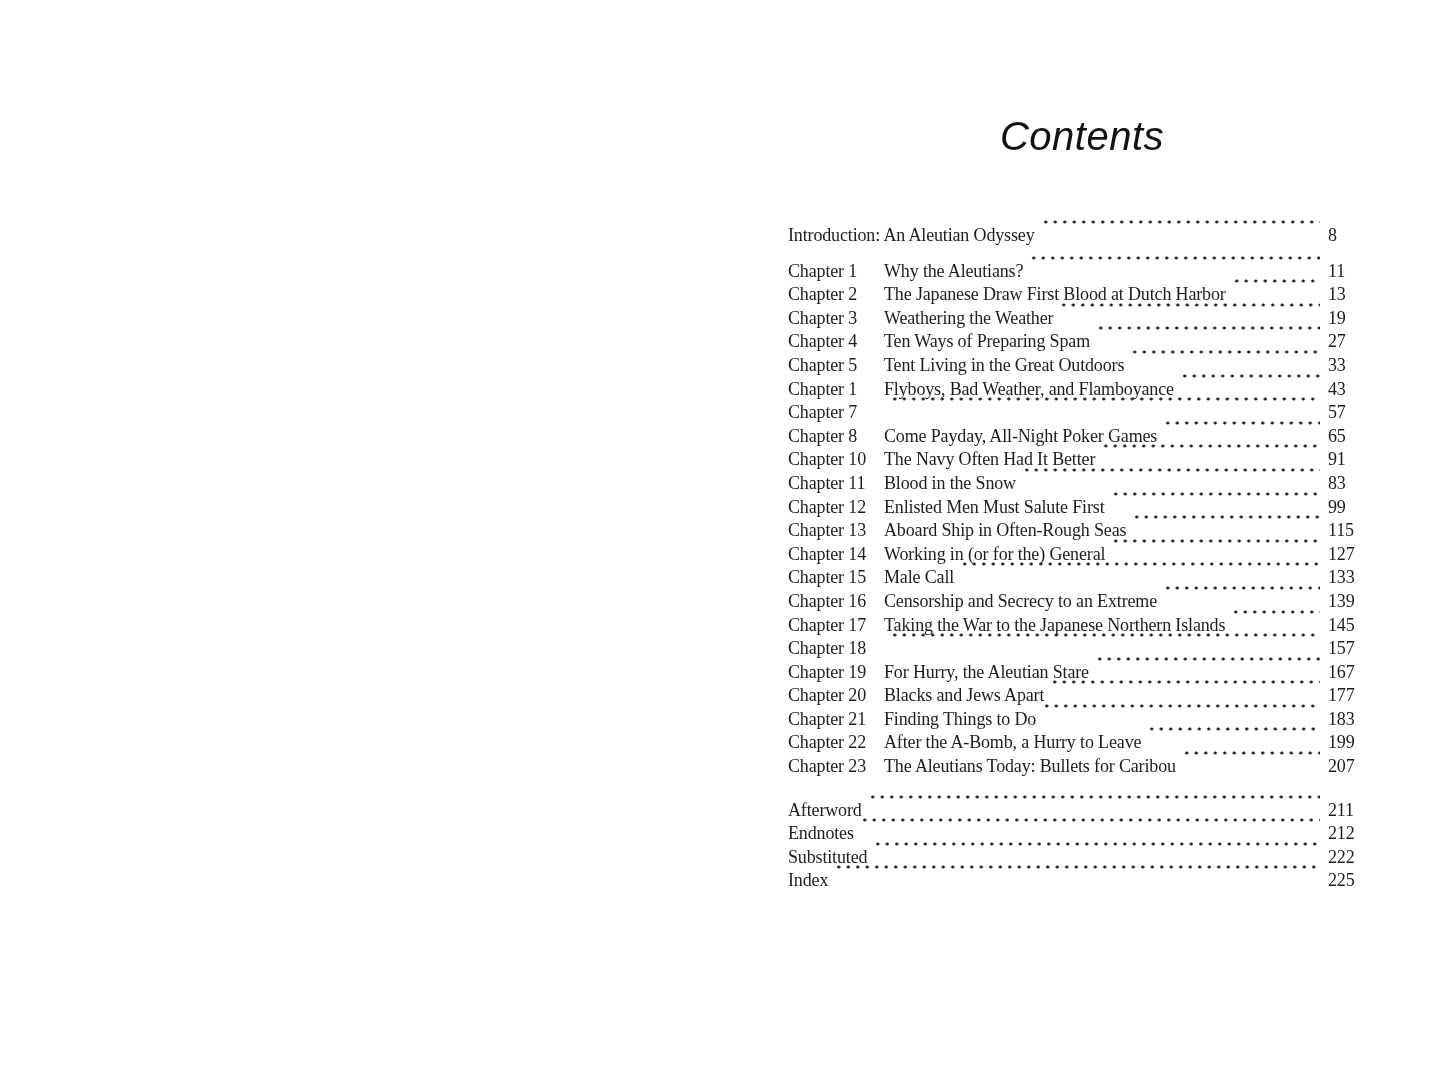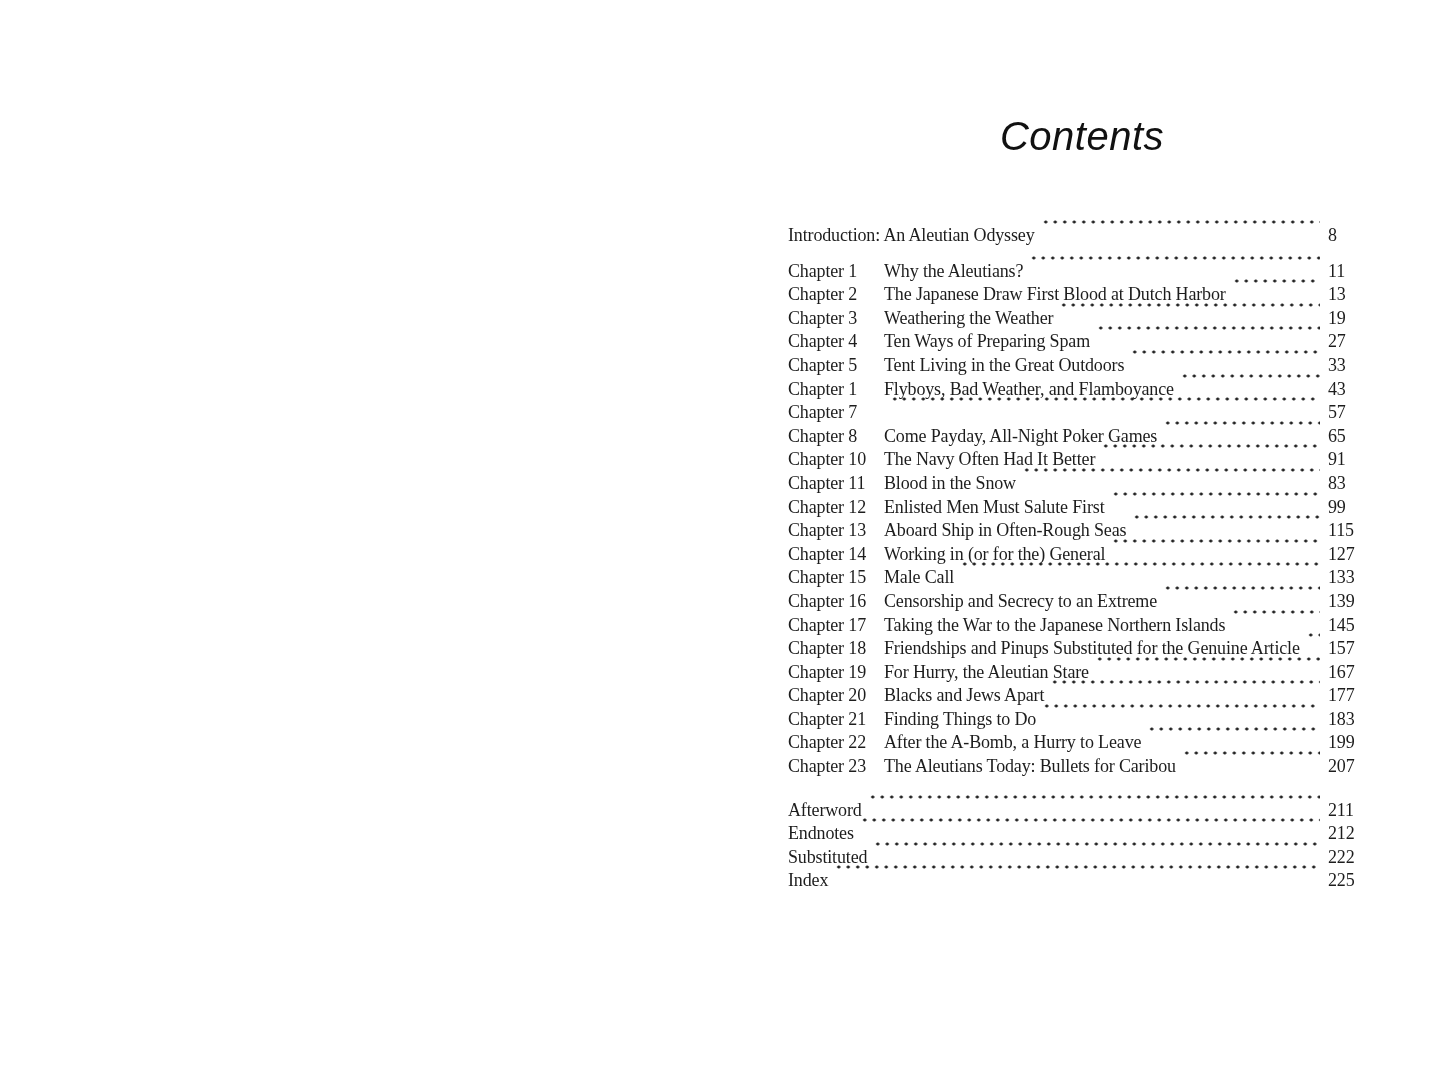--- a/index.html
+++ b/index.html
@@ -210,21 +210,20 @@
 
           <div class="row">
             <span class="label">Chapter 17</span>
             <span class="rtitle">Taking the War to the Japanese Northern Islands</span>
             <span class="leader"></span>
             <span class="pnum">145</span>
           </div>
 
           <div class="row">
             <span class="label">Chapter 18</span>
-            <span class="rtitle">Friendships and Pinups Substituted for the Genuine Article</span>
             <span class="leader"></span>
             <span class="pnum">157</span>
           </div>
 
           <div class="row">
             <span class="label">Chapter 19</span>
             <span class="rtitle">For Hurry, the Aleutian Stare</span>
             <span class="leader"></span>
             <span class="pnum">167</span>
           </div>

